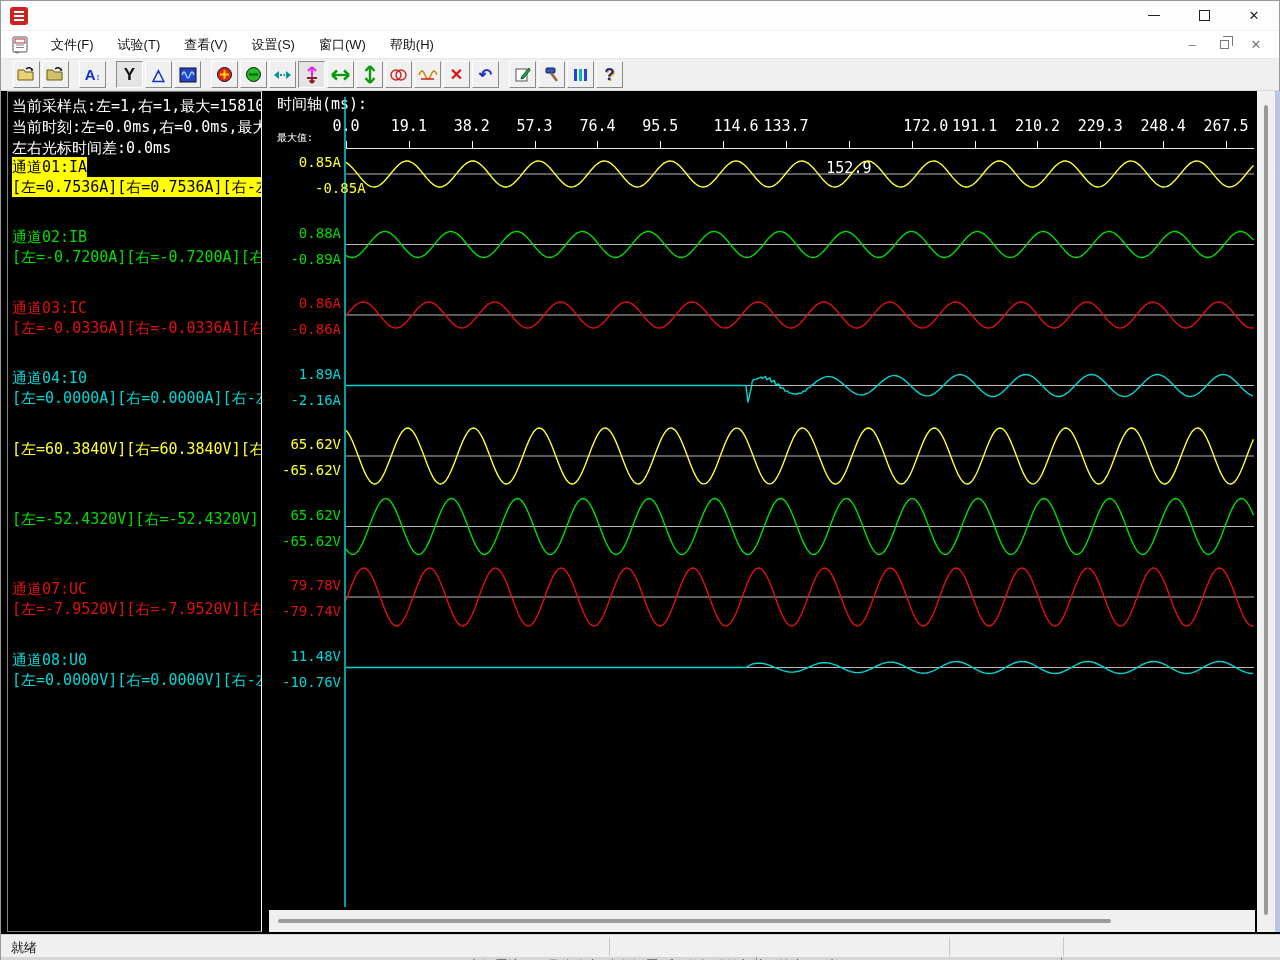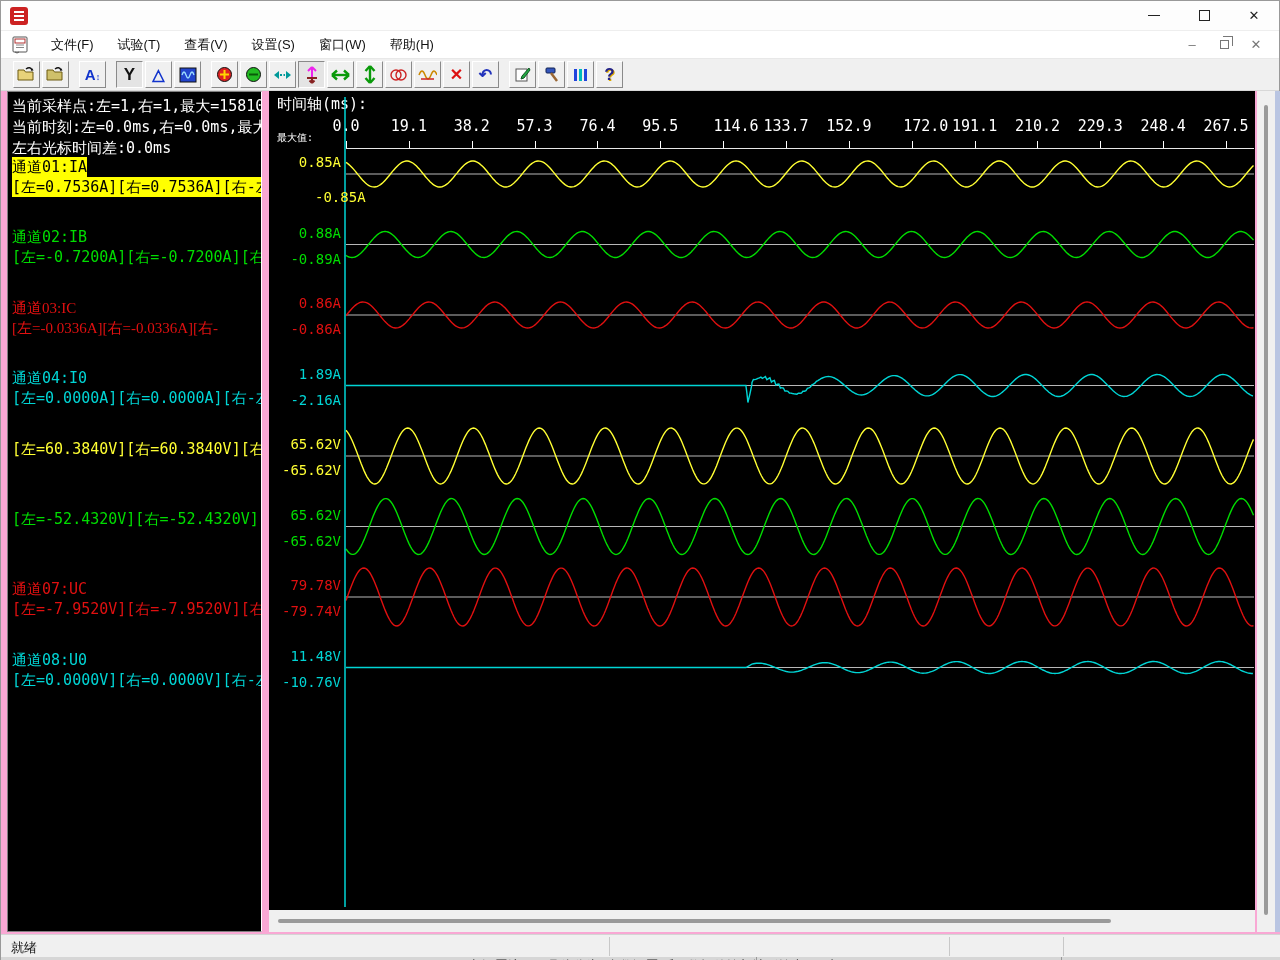--- a/index.html
+++ b/index.html
@@ -39,21 +39,21 @@
              display:flex; align-items:center; padding-left:12px; border-bottom:1px solid #d8d8d8; }
   .tb-group { display:flex; gap:2px; margin-right:10px; }
   .tb { width:27px; height:27px; background:#f0f0f0; border:1px solid;
         border-color:#ffffff #8a8a8a #8a8a8a #ffffff;
         display:flex; align-items:center; justify-content:center; cursor:default; padding:0; }
   .tb.pressed { border-color:#8a8a8a #ffffff #ffffff #8a8a8a; background:#e4e4e4; }
   .tb svg { display:block; }
   .tb .txticon { font-size:15px; font-weight:bold; line-height:1; }
 
   
-  #client { position:absolute; left:0; top:90px; width:1280px; height:843px; background:#f9a8d4; }
+  #client { position:absolute; left:0; top:90px; width:1280px; height:843px; background:#000000; }
 
   
   #left-panel { position:absolute; left:6px; top:0; width:255px; height:841px; background:#000;
                 border:1px solid #808080; border-right-color:#fff; overflow:hidden;
                 font-family:"DejaVu Sans Mono", monospace; }
   .info-line { position:absolute; left:4px; width:260px; white-space:nowrap; overflow:hidden;
                color:#fff; font-size:15px; line-height:20px; }
   .ch-block { position:absolute; left:4px; width:252px; overflow:hidden; white-space:nowrap; cursor:default; }
   .ch-title { display:inline-block; font-size:15px; line-height:20px; }
   .ch-values { font-size:15px; line-height:20px; white-space:nowrap; }
@@ -263,21 +263,21 @@
         <div class="info-line" style="top: 25px;">当前时刻:左=0.0ms,右=0.0ms,最大</div>
         <div class="info-line" style="top: 46px;">左右光标时间差:0.0ms</div>
         <div class="ch-block selected" style="top: 65px;">
           <div><span class="ch-title" style="color: rgb(255, 255, 51);">通道01:IA</span></div>
           <div class="ch-values" style="color: rgb(255, 255, 51);">[左=0.7536A][右=0.7536A][右-左</div>
         </div>
         <div class="ch-block" style="top: 135.4px;">
           <div><span class="ch-title" style="color: rgb(0, 221, 0);">通道02:IB</span></div>
           <div class="ch-values" style="color: rgb(0, 221, 0);">[左=-0.7200A][右=-0.7200A][右-</div>
         </div>
-        <div class="ch-block" style="top: 205.8px; font-family: Liberation Serif, serif;">
+        <div class="ch-block" style="top: 205.8px;">
           <div><span class="ch-title" style="color: rgb(224, 16, 16);">通道03:IC</span></div>
           <div class="ch-values" style="color: rgb(224, 16, 16);">[左=-0.0336A][右=-0.0336A][右-</div>
         </div>
         <div class="ch-block" style="top: 276.2px;">
           <div><span class="ch-title" style="color: rgb(0, 213, 213);">通道04:I0</span></div>
           <div class="ch-values" style="color: rgb(0, 213, 213);">[左=0.0000A][右=0.0000A][右-左</div>
         </div>
         <div class="ch-block" style="top: 346.6px;">
           <div class="ch-values" style="color: rgb(255, 255, 51);">[左=60.3840V][右=60.3840V][右-</div>
         </div>
@@ -307,21 +307,21 @@
           <div class="tick-label" style="left: 240.58px;">57.3</div>
           <div class="tick-mark" style="left: 265.58px;"></div>
           <div class="tick-label" style="left: 303.44px;">76.4</div>
           <div class="tick-mark" style="left: 328.44px;"></div>
           <div class="tick-label" style="left: 366.3px;">95.5</div>
           <div class="tick-mark" style="left: 391.3px;"></div>
           <div class="tick-label" style="left: 442px;">114.6</div>
           <div class="tick-mark" style="left: 454.16px;"></div>
           <div class="tick-label" style="left: 492.02px;">133.7</div>
           <div class="tick-mark" style="left: 517.02px;"></div>
-          <div class="tick-label" style="left: 554.88px;">152.9</div>
+          <div class="tick-label" style="left: 554.88px; margin-top: 42px;">152.9</div>
           <div class="tick-mark" style="left: 579.88px;"></div>
           <div class="tick-label" style="left: 617.74px; margin-left: 14px;">172.0</div>
           <div class="tick-mark" style="left: 642.74px;"></div>
           <div class="tick-label" style="left: 680.6px;">191.1</div>
           <div class="tick-mark" style="left: 705.6px;"></div>
           <div class="tick-label" style="left: 743.46px;">210.2</div>
           <div class="tick-mark" style="left: 768.46px;"></div>
           <div class="tick-label" style="left: 806.32px;">229.3</div>
           <div class="tick-mark" style="left: 831.32px;"></div>
           <div class="tick-label" style="left: 869.18px;">248.4</div>
@@ -344,21 +344,21 @@
           <line x1="77" y1="435.5" x2="985" y2="435.5" stroke="#b8b8b8" stroke-width="1"></line>
           <path d="M77.0 457.9L78.5 460.0L80.0 461.7L81.5 462.8L83.0 463.4L84.5 463.4L86.0 462.9L87.5 461.7L89.0 460.1L90.5 457.9L92.0 455.3L93.5 452.3L95.0 448.9L96.5 445.2L98.0 441.4L99.5 437.4L101.0 433.4L102.5 429.5L104.0 425.6L105.5 422.0L107.0 418.6L108.5 415.6L110.0 413.0L111.5 410.8L113.0 409.2L114.5 408.1L116.0 407.6L117.5 407.6L119.0 408.2L120.5 409.3L122.0 411.0L123.5 413.2L125.0 415.9L126.5 418.9L128.0 422.3L129.5 426.0L131.0 429.8L132.5 433.8L134.0 437.8L135.5 441.8L137.0 445.6L138.5 449.2L140.0 452.6L141.5 455.6L143.0 458.1L144.5 460.3L146.0 461.9L147.5 462.9L149.0 463.5L150.5 463.4L152.0 462.8L153.5 461.6L155.0 459.8L156.5 457.6L158.0 454.9L159.5 451.9L161.0 448.5L162.5 444.8L164.0 440.9L165.5 436.9L167.0 432.9L168.5 429.0L170.0 425.2L171.5 421.6L173.0 418.2L174.5 415.3L176.0 412.7L177.5 410.6L179.0 409.0L180.5 408.0L182.0 407.5L183.5 407.6L185.0 408.3L186.5 409.5L188.0 411.3L189.5 413.5L191.0 416.2L192.5 419.3L194.0 422.7L195.5 426.4L197.0 430.3L198.5 434.3L200.0 438.3L201.5 442.2L203.0 446.0L204.5 449.6L206.0 452.9L207.5 455.9L209.0 458.4L210.5 460.5L212.0 462.0L213.5 463.0L215.0 463.5L216.5 463.3L218.0 462.6L219.5 461.4L221.0 459.6L222.5 457.3L224.0 454.6L225.5 451.5L227.0 448.0L228.5 444.3L230.0 440.5L231.5 436.5L233.0 432.5L234.5 428.5L236.0 424.7L237.5 421.2L239.0 417.9L240.5 414.9L242.0 412.4L243.5 410.4L245.0 408.9L246.5 407.9L248.0 407.5L249.5 407.7L251.0 408.4L252.5 409.7L254.0 411.5L255.5 413.8L257.0 416.6L258.5 419.7L260.0 423.2L261.5 426.9L263.0 430.8L264.5 434.8L266.0 438.8L267.5 442.7L269.0 446.5L270.5 450.1L272.0 453.3L273.5 456.2L275.0 458.7L276.5 460.7L278.0 462.2L279.5 463.1L281.0 463.5L282.5 463.3L284.0 462.5L285.5 461.2L287.0 459.4L288.5 457.0L290.0 454.3L291.5 451.1L293.0 447.6L294.5 443.9L296.0 440.0L297.5 436.0L299.0 432.0L300.5 428.1L302.0 424.3L303.5 420.7L305.0 417.5L306.5 414.6L308.0 412.2L309.5 410.2L311.0 408.7L312.5 407.8L314.0 407.5L315.5 407.7L317.0 408.5L318.5 409.9L320.0 411.8L321.5 414.1L323.0 416.9L324.5 420.1L326.0 423.6L327.5 427.3L329.0 431.2L330.5 435.2L332.0 439.2L333.5 443.2L335.0 446.9L336.5 450.5L338.0 453.7L339.5 456.5L341.0 459.0L342.5 460.9L344.0 462.3L345.5 463.2L347.0 463.5L348.5 463.2L350.0 462.4L351.5 461.0L353.0 459.1L354.5 456.7L356.0 453.9L357.5 450.7L359.0 447.2L360.5 443.4L362.0 439.5L363.5 435.5L365.0 431.5L366.5 427.6L368.0 423.9L369.5 420.3L371.0 417.1L372.5 414.3L374.0 411.9L375.5 410.0L377.0 408.6L378.5 407.8L380.0 407.5L381.5 407.8L383.0 408.7L384.5 410.1L386.0 412.0L387.5 414.4L389.0 417.3L390.5 420.5L392.0 424.0L393.5 427.8L395.0 431.7L396.5 435.7L398.0 439.7L399.5 443.6L401.0 447.4L402.5 450.9L404.0 454.0L405.5 456.8L407.0 459.2L408.5 461.1L410.0 462.5L411.5 463.3L413.0 463.5L414.5 463.2L416.0 462.3L417.5 460.8L419.0 458.8L420.5 456.4L422.0 453.5L423.5 450.3L425.0 446.7L426.5 443.0L428.0 439.0L429.5 435.0L431.0 431.1L432.5 427.2L434.0 423.4L435.5 419.9L437.0 416.8L438.5 414.0L440.0 411.7L441.5 409.8L443.0 408.5L444.5 407.7L446.0 407.5L447.5 407.9L449.0 408.8L450.5 410.3L452.0 412.3L453.5 414.8L455.0 417.6L456.5 420.9L458.0 424.5L459.5 428.3L461.0 432.2L462.5 436.2L464.0 440.2L465.5 444.1L467.0 447.8L468.5 451.3L470.0 454.4L471.5 457.1L473.0 459.5L474.5 461.3L476.0 462.6L477.5 463.3L479.0 463.5L480.5 463.1L482.0 462.1L483.5 460.6L485.0 458.6L486.5 456.1L488.0 453.2L489.5 449.9L491.0 446.3L492.5 442.5L494.0 438.6L495.5 434.6L497.0 430.6L498.5 426.7L500.0 423.0L501.5 419.6L503.0 416.4L504.5 413.7L506.0 411.4L507.5 409.6L509.0 408.4L510.5 407.7L512.0 407.5L513.5 408.0L515.0 409.0L516.5 410.5L518.0 412.6L519.5 415.1L521.0 418.0L522.5 421.3L524.0 424.9L525.5 428.7L527.0 432.7L528.5 436.7L530.0 440.6L531.5 444.5L533.0 448.2L534.5 451.6L536.0 454.7L537.5 457.4L539.0 459.7L540.5 461.5L542.0 462.7L543.5 463.4L545.0 463.5L546.5 463.0L548.0 462.0L549.5 460.4L551.0 458.3L552.5 455.8L554.0 452.8L555.5 449.5L557.0 445.9L558.5 442.1L560.0 438.1L561.5 434.1L563.0 430.1L564.5 426.3L566.0 422.6L567.5 419.2L569.0 416.1L570.5 413.4L572.0 411.2L573.5 409.4L575.0 408.2L576.5 407.6L578.0 407.5L579.5 408.0L581.0 409.1L582.5 410.7L584.0 412.8L585.5 415.4L587.0 418.4L588.5 421.7L590.0 425.4L591.5 429.2L593.0 433.1L594.5 437.1L596.0 441.1L597.5 445.0L599.0 448.6L600.5 452.0L602.0 455.1L603.5 457.7L605.0 459.9L606.5 461.6L608.0 462.8L609.5 463.4L611.0 463.4L612.5 462.9L614.0 461.8L615.5 460.2L617.0 458.0L618.5 455.4L620.0 452.4L621.5 449.1L623.0 445.4L624.5 441.6L626.0 437.6L627.5 433.6L629.0 429.7L630.5 425.8L632.0 422.2L633.5 418.8L635.0 415.7L636.5 413.1L638.0 410.9L639.5 409.3L641.0 408.1L642.5 407.6L644.0 407.6L645.5 408.1L647.0 409.3L648.5 410.9L650.0 413.1L651.5 415.7L653.0 418.8L654.5 422.1L656.0 425.8L657.5 429.6L659.0 433.6L660.5 437.6L662.0 441.6L663.5 445.4L665.0 449.1L666.5 452.4L668.0 455.4L669.5 458.0L671.0 460.2L672.5 461.8L674.0 462.9L675.5 463.4L677.0 463.4L678.5 462.8L680.0 461.6L681.5 459.9L683.0 457.7L684.5 455.1L686.0 452.0L687.5 448.6L689.0 445.0L690.5 441.1L692.0 437.2L693.5 433.1L695.0 429.2L696.5 425.4L698.0 421.7L699.5 418.4L701.0 415.4L702.5 412.8L704.0 410.7L705.5 409.1L707.0 408.0L708.5 407.5L710.0 407.6L711.5 408.2L713.0 409.4L714.5 411.2L716.0 413.4L717.5 416.1L719.0 419.2L720.5 422.6L722.0 426.2L723.5 430.1L725.0 434.1L726.5 438.1L728.0 442.0L729.5 445.9L731.0 449.5L732.5 452.8L734.0 455.8L735.5 458.3L737.0 460.4L738.5 462.0L740.0 463.0L741.5 463.5L743.0 463.4L744.5 462.7L746.0 461.5L747.5 459.7L749.0 457.5L750.5 454.7L752.0 451.6L753.5 448.2L755.0 444.5L756.5 440.7L758.0 436.7L759.5 432.7L761.0 428.7L762.5 424.9L764.0 421.3L765.5 418.0L767.0 415.1L768.5 412.6L770.0 410.5L771.5 409.0L773.0 408.0L774.5 407.5L776.0 407.7L777.5 408.4L779.0 409.6L780.5 411.4L782.0 413.7L783.5 416.4L785.0 419.5L786.5 423.0L788.0 426.7L789.5 430.6L791.0 434.6L792.5 438.6L794.0 442.5L795.5 446.3L797.0 449.9L798.5 453.2L800.0 456.1L801.5 458.6L803.0 460.6L804.5 462.1L806.0 463.1L807.5 463.5L809.0 463.3L810.5 462.6L812.0 461.3L813.5 459.5L815.0 457.2L816.5 454.4L818.0 451.3L819.5 447.8L821.0 444.1L822.5 440.2L824.0 436.2L825.5 432.2L827.0 428.3L828.5 424.5L830.0 420.9L831.5 417.7L833.0 414.8L834.5 412.3L836.0 410.3L837.5 408.8L839.0 407.9L840.5 407.5L842.0 407.7L843.5 408.5L845.0 409.8L846.5 411.7L848.0 414.0L849.5 416.8L851.0 419.9L852.5 423.4L854.0 427.1L855.5 431.0L857.0 435.0L858.5 439.0L860.0 443.0L861.5 446.7L863.0 450.3L864.5 453.5L866.0 456.4L867.5 458.8L869.0 460.8L870.5 462.3L872.0 463.2L873.5 463.5L875.0 463.3L876.5 462.5L878.0 461.1L879.5 459.2L881.0 456.9L882.5 454.0L884.0 450.9L885.5 447.4L887.0 443.6L888.5 439.7L890.0 435.7L891.5 431.7L893.0 427.8L894.5 424.0L896.0 420.5L897.5 417.3L899.0 414.4L900.5 412.0L902.0 410.1L903.5 408.7L905.0 407.8L906.5 407.5L908.0 407.8L909.5 408.6L911.0 410.0L912.5 411.9L914.0 414.3L915.5 417.1L917.0 420.3L918.5 423.9L920.0 427.6L921.5 431.5L923.0 435.5L924.5 439.5L926.0 443.4L927.5 447.2L929.0 450.7L930.5 453.9L932.0 456.7L933.5 459.1L935.0 461.0L936.5 462.4L938.0 463.2L939.5 463.5L941.0 463.2L942.5 462.3L944.0 460.9L945.5 459.0L947.0 456.5L948.5 453.7L950.0 450.5L951.5 446.9L953.0 443.2L954.5 439.2L956.0 435.2L957.5 431.3L959.0 427.4L960.5 423.6L962.0 420.1L963.5 416.9L965.0 414.1L966.5 411.8L968.0 409.9L969.5 408.5L971.0 407.7L972.5 407.5L974.0 407.8L975.5 408.7L977.0 410.2L978.5 412.2L980.0 414.6L981.5 417.5L983.0 420.7L984.5 424.3" fill="none" stroke="#00dd00" stroke-width="1.4"></path>
           <line x1="77" y1="506" x2="985" y2="506" stroke="#b8b8b8" stroke-width="1"></line>
           <path d="M77.0 509.5L78.5 505.4L80.0 501.3L81.5 497.2L83.0 493.4L84.5 489.8L86.0 486.5L87.5 483.6L89.0 481.2L90.5 479.3L92.0 478.0L93.5 477.2L95.0 477.0L96.5 477.4L98.0 478.4L99.5 479.9L101.0 482.0L102.5 484.6L104.0 487.6L105.5 491.0L107.0 494.7L108.5 498.6L110.0 502.7L111.5 506.9L113.0 511.0L114.5 515.0L116.0 518.9L117.5 522.4L119.0 525.7L120.5 528.5L122.0 530.9L123.5 532.8L125.0 534.1L126.5 534.8L128.0 535.0L129.5 534.5L131.0 533.5L132.5 531.9L134.0 529.8L135.5 527.2L137.0 524.2L138.5 520.8L140.0 517.1L141.5 513.1L143.0 509.0L144.5 504.9L146.0 500.8L147.5 496.8L149.0 492.9L150.5 489.4L152.0 486.1L153.5 483.3L155.0 481.0L156.5 479.1L158.0 477.9L159.5 477.1L161.0 477.0L162.5 477.5L164.0 478.6L165.5 480.2L167.0 482.3L168.5 484.9L170.0 488.0L171.5 491.4L173.0 495.2L174.5 499.1L176.0 503.2L177.5 507.3L179.0 511.5L180.5 515.5L182.0 519.3L183.5 522.8L185.0 526.0L186.5 528.8L188.0 531.1L189.5 532.9L191.0 534.2L192.5 534.9L194.0 535.0L195.5 534.5L197.0 533.4L198.5 531.7L200.0 529.5L201.5 526.9L203.0 523.8L204.5 520.4L206.0 516.6L207.5 512.7L209.0 508.6L210.5 504.4L212.0 500.3L213.5 496.3L215.0 492.5L216.5 489.0L218.0 485.8L219.5 483.0L221.0 480.7L222.5 479.0L224.0 477.7L225.5 477.1L227.0 477.1L228.5 477.6L230.0 478.7L231.5 480.4L233.0 482.6L234.5 485.3L236.0 488.4L237.5 491.9L239.0 495.6L240.5 499.6L242.0 503.7L243.5 507.8L245.0 512.0L246.5 515.9L248.0 519.7L249.5 523.2L251.0 526.4L252.5 529.1L254.0 531.4L255.5 533.1L257.0 534.3L258.5 534.9L260.0 534.9L261.5 534.4L263.0 533.2L264.5 531.5L266.0 529.3L267.5 526.5L269.0 523.4L270.5 519.9L272.0 516.1L273.5 512.2L275.0 508.1L276.5 503.9L278.0 499.8L279.5 495.8L281.0 492.1L282.5 488.6L284.0 485.4L285.5 482.7L287.0 480.5L288.5 478.8L290.0 477.6L291.5 477.1L293.0 477.1L294.5 477.7L296.0 478.9L297.5 480.6L299.0 482.9L300.5 485.6L302.0 488.8L303.5 492.3L305.0 496.1L306.5 500.1L308.0 504.2L309.5 508.3L311.0 512.4L312.5 516.4L314.0 520.2L315.5 523.6L317.0 526.7L318.5 529.4L320.0 531.6L321.5 533.3L323.0 534.4L324.5 535.0L326.0 534.9L327.5 534.3L329.0 533.0L330.5 531.2L332.0 529.0L333.5 526.2L335.0 523.0L336.5 519.5L338.0 515.7L339.5 511.7L341.0 507.6L342.5 503.4L344.0 499.3L345.5 495.4L347.0 491.6L348.5 488.2L350.0 485.1L351.5 482.4L353.0 480.3L354.5 478.6L356.0 477.5L357.5 477.0L359.0 477.1L360.5 477.8L362.0 479.1L363.5 480.9L365.0 483.2L366.5 486.0L368.0 489.2L369.5 492.7L371.0 496.5L372.5 500.6L374.0 504.7L375.5 508.8L377.0 512.9L378.5 516.9L380.0 520.6L381.5 524.0L383.0 527.1L384.5 529.7L386.0 531.8L387.5 533.5L389.0 534.5L390.5 535.0L392.0 534.9L393.5 534.1L395.0 532.8L396.5 531.0L398.0 528.7L399.5 525.8L401.0 522.6L402.5 519.1L404.0 515.2L405.5 511.2L407.0 507.1L408.5 502.9L410.0 498.8L411.5 494.9L413.0 491.2L414.5 487.8L416.0 484.8L417.5 482.2L419.0 480.0L420.5 478.5L422.0 477.4L423.5 477.0L425.0 477.2L426.5 477.9L428.0 479.3L429.5 481.1L431.0 483.5L432.5 486.3L434.0 489.6L435.5 493.2L437.0 497.0L438.5 501.0L440.0 505.2L441.5 509.3L443.0 513.4L444.5 517.3L446.0 521.0L447.5 524.4L449.0 527.4L450.5 530.0L452.0 532.1L453.5 533.6L455.0 534.6L456.5 535.0L458.0 534.8L459.5 534.0L461.0 532.7L462.5 530.7L464.0 528.3L465.5 525.5L467.0 522.2L468.5 518.6L470.0 514.8L471.5 510.7L473.0 506.6L474.5 502.4L476.0 498.4L477.5 494.5L479.0 490.8L480.5 487.4L482.0 484.4L483.5 481.9L485.0 479.8L486.5 478.3L488.0 477.4L489.5 477.0L491.0 477.2L492.5 478.1L494.0 479.4L495.5 481.4L497.0 483.8L498.5 486.7L500.0 490.0L501.5 493.6L503.0 497.5L504.5 501.5L506.0 505.7L507.5 509.8L509.0 513.9L510.5 517.8L512.0 521.4L513.5 524.8L515.0 527.7L516.5 530.3L518.0 532.3L519.5 533.8L521.0 534.7L522.5 535.0L524.0 534.7L525.5 533.9L527.0 532.5L528.5 530.5L530.0 528.0L531.5 525.1L533.0 521.8L534.5 518.2L536.0 514.3L537.5 510.2L539.0 506.1L540.5 502.0L542.0 497.9L543.5 494.0L545.0 490.4L546.5 487.0L548.0 484.1L549.5 481.6L551.0 479.6L552.5 478.2L554.0 477.3L555.5 477.0L557.0 477.3L558.5 478.2L560.0 479.6L561.5 481.6L563.0 484.1L564.5 487.1L566.0 490.4L567.5 494.1L569.0 498.0L570.5 502.0L572.0 506.2L573.5 510.3L575.0 514.3L576.5 518.2L578.0 521.8L579.5 525.1L581.0 528.1L582.5 530.5L584.0 532.5L585.5 533.9L587.0 534.7L588.5 535.0L590.0 534.7L591.5 533.7L593.0 532.2L594.5 530.2L596.0 527.7L597.5 524.7L599.0 521.4L600.5 517.7L602.0 513.8L603.5 509.7L605.0 505.6L606.5 501.5L608.0 497.4L609.5 493.6L611.0 489.9L612.5 486.7L614.0 483.8L615.5 481.3L617.0 479.4L618.5 478.0L620.0 477.2L621.5 477.0L623.0 477.4L624.5 478.3L626.0 479.9L627.5 481.9L629.0 484.5L630.5 487.5L632.0 490.8L633.5 494.5L635.0 498.4L636.5 502.5L638.0 506.6L639.5 510.8L641.0 514.8L642.5 518.7L644.0 522.3L645.5 525.5L647.0 528.4L648.5 530.8L650.0 532.7L651.5 534.0L653.0 534.8L654.5 535.0L656.0 534.6L657.5 533.6L659.0 532.0L660.5 529.9L662.0 527.4L663.5 524.4L665.0 521.0L666.5 517.3L668.0 513.3L669.5 509.3L671.0 505.1L672.5 501.0L674.0 497.0L675.5 493.1L677.0 489.5L678.5 486.3L680.0 483.5L681.5 481.1L683.0 479.2L684.5 477.9L686.0 477.2L687.5 477.0L689.0 477.5L690.5 478.5L692.0 480.1L693.5 482.2L695.0 484.8L696.5 487.8L698.0 491.3L699.5 495.0L701.0 498.9L702.5 503.0L704.0 507.1L705.5 511.3L707.0 515.3L708.5 519.1L710.0 522.7L711.5 525.9L713.0 528.7L714.5 531.0L716.0 532.9L717.5 534.1L719.0 534.9L720.5 535.0L722.0 534.5L723.5 533.4L725.0 531.8L726.5 529.7L728.0 527.0L729.5 524.0L731.0 520.5L732.5 516.8L734.0 512.9L735.5 508.8L737.0 504.6L738.5 500.5L740.0 496.5L741.5 492.7L743.0 489.1L744.5 485.9L746.0 483.2L747.5 480.8L749.0 479.0L750.5 477.8L752.0 477.1L753.5 477.0L755.0 477.6L756.5 478.6L758.0 480.3L759.5 482.5L761.0 485.1L762.5 488.2L764.0 491.7L765.5 495.4L767.0 499.4L768.5 503.5L770.0 507.6L771.5 511.7L773.0 515.7L774.5 519.5L776.0 523.1L777.5 526.2L779.0 529.0L780.5 531.3L782.0 533.0L783.5 534.3L785.0 534.9L786.5 534.9L788.0 534.4L789.5 533.3L791.0 531.6L792.5 529.4L794.0 526.7L795.5 523.6L797.0 520.1L798.5 516.3L800.0 512.4L801.5 508.3L803.0 504.1L804.5 500.0L806.0 496.0L807.5 492.2L809.0 488.7L810.5 485.6L812.0 482.9L813.5 480.6L815.0 478.9L816.5 477.7L818.0 477.1L819.5 477.1L821.0 477.7L822.5 478.8L824.0 480.5L825.5 482.8L827.0 485.5L828.5 488.6L830.0 492.1L831.5 495.9L833.0 499.9L834.5 504.0L836.0 508.1L837.5 512.2L839.0 516.2L840.5 520.0L842.0 523.5L843.5 526.6L845.0 529.3L846.5 531.5L848.0 533.2L849.5 534.4L851.0 534.9L852.5 534.9L854.0 534.3L855.5 533.1L857.0 531.4L858.5 529.1L860.0 526.3L861.5 523.2L863.0 519.7L864.5 515.9L866.0 511.9L867.5 507.8L869.0 503.6L870.5 499.5L872.0 495.6L873.5 491.8L875.0 488.3L876.5 485.2L878.0 482.6L879.5 480.4L881.0 478.7L882.5 477.6L884.0 477.0L885.5 477.1L887.0 477.8L888.5 479.0L890.0 480.8L891.5 483.1L893.0 485.8L894.5 489.0L896.0 492.5L897.5 496.3L899.0 500.3L900.5 504.5L902.0 508.6L903.5 512.7L905.0 516.7L906.5 520.4L908.0 523.8L909.5 526.9L911.0 529.6L912.5 531.7L914.0 533.4L915.5 534.5L917.0 535.0L918.5 534.9L920.0 534.2L921.5 532.9L923.0 531.1L924.5 528.8L926.0 526.0L927.5 522.8L929.0 519.2L930.5 515.4L932.0 511.4L933.5 507.3L935.0 503.1L936.5 499.1L938.0 495.1L939.5 491.4L941.0 488.0L942.5 484.9L944.0 482.3L945.5 480.1L947.0 478.5L948.5 477.5L950.0 477.0L951.5 477.2L953.0 477.9L954.5 479.2L956.0 481.0L957.5 483.4L959.0 486.2L960.5 489.4L962.0 493.0L963.5 496.8L965.0 500.8L966.5 505.0L968.0 509.1L969.5 513.2L971.0 517.1L972.5 520.8L974.0 524.2L975.5 527.3L977.0 529.9L978.5 532.0L980.0 533.5L981.5 534.6L983.0 535.0L984.5 534.8" fill="none" stroke="#e01010" stroke-width="1.4"></path>
           <line x1="77" y1="576.5" x2="985" y2="576.5" stroke="#b8b8b8" stroke-width="1"></line>
           <path d="M77 576.5 L476.9 576.5 L482.9 573.1 L484.4 572.8 L485.9 572.5 L487.4 572.3 L488.9 572.2 L490.4 572.2 L491.9 572.3 L493.4 572.4 L494.9 572.7 L496.4 573.0 L497.9 573.4 L499.4 573.9 L500.9 574.4 L502.4 575.0 L503.9 575.6 L505.4 576.2 L506.9 576.8 L508.4 577.4 L509.9 578.1 L511.4 578.7 L512.9 579.2 L514.4 579.7 L515.9 580.1 L517.4 580.5 L518.9 580.8 L520.4 581.0 L521.9 581.1 L523.4 581.1 L524.9 581.0 L526.4 580.8 L527.9 580.5 L529.4 580.2 L530.9 579.8 L532.4 579.3 L533.9 578.7 L535.4 578.1 L536.9 577.5 L538.4 576.8 L539.9 576.1 L541.4 575.5 L542.9 574.8 L544.4 574.2 L545.9 573.6 L547.4 573.1 L548.9 572.6 L550.4 572.3 L551.9 572.0 L553.4 571.8 L554.9 571.7 L556.4 571.7 L557.9 571.8 L559.4 571.9 L560.9 572.2 L562.4 572.6 L563.9 573.1 L565.4 573.6 L566.9 574.2 L568.4 574.8 L569.9 575.5 L571.4 576.2 L572.9 576.9 L574.4 577.6 L575.9 578.3 L577.4 579.0 L578.9 579.6 L580.4 580.1 L581.9 580.6 L583.4 581.0 L584.9 581.3 L586.4 581.5 L587.9 581.6 L589.4 581.6 L590.9 581.5 L592.4 581.3 L593.9 581.0 L595.4 580.6 L596.9 580.1 L598.4 579.5 L599.9 578.9 L601.4 578.2 L602.9 577.5 L604.4 576.7 L605.9 576.0 L607.4 575.2 L608.9 574.5 L610.4 573.8 L611.9 573.2 L613.4 572.6 L614.9 572.1 L616.4 571.7 L617.9 571.4 L619.4 571.2 L620.9 571.1 L622.4 571.1 L623.9 571.2 L625.4 571.5 L626.9 571.8 L628.4 572.2 L629.9 572.8 L631.4 573.4 L632.9 574.0 L634.4 574.7 L635.9 575.5 L637.4 576.3 L638.9 577.1 L640.4 577.9 L641.9 578.6 L643.4 579.3 L644.9 580.0 L646.4 580.6 L647.9 581.1 L649.4 581.5 L650.9 581.9 L652.4 582.1 L653.9 582.2 L655.4 582.1 L656.9 582.0 L658.4 581.8 L659.9 581.4 L661.4 580.9 L662.9 580.4 L664.4 579.8 L665.9 579.1 L667.4 578.3 L668.9 577.5 L670.4 576.7 L671.9 575.8 L673.4 575.0 L674.9 574.2 L676.4 573.5 L677.9 572.8 L679.4 572.2 L680.9 571.6 L682.4 571.2 L683.9 570.9 L685.4 570.7 L686.9 570.6 L688.4 570.6 L689.9 570.7 L691.4 571.0 L692.9 571.4 L694.4 571.9 L695.9 572.5 L697.4 573.1 L698.9 573.9 L700.4 574.7 L701.9 575.5 L703.4 576.4 L704.9 577.2 L706.4 578.1 L707.9 578.9 L709.4 579.6 L710.9 580.3 L712.4 581.0 L713.9 581.5 L715.4 581.9 L716.9 582.2 L718.4 582.4 L719.9 582.5 L721.4 582.5 L722.9 582.3 L724.4 582.0 L725.9 581.6 L727.4 581.1 L728.9 580.5 L730.4 579.8 L731.9 579.1 L733.4 578.3 L734.9 577.4 L736.4 576.6 L737.9 575.7 L739.4 574.9 L740.9 574.1 L742.4 573.3 L743.9 572.6 L745.4 572.0 L746.9 571.5 L748.4 571.1 L749.9 570.8 L751.4 570.6 L752.9 570.5 L754.4 570.6 L755.9 570.7 L757.4 571.0 L758.9 571.4 L760.4 571.9 L761.9 572.5 L763.4 573.2 L764.9 574.0 L766.4 574.8 L767.9 575.6 L769.4 576.5 L770.9 577.3 L772.4 578.2 L773.9 579.0 L775.4 579.7 L776.9 580.4 L778.4 581.0 L779.9 581.5 L781.4 582.0 L782.9 582.3 L784.4 582.4 L785.9 582.5 L787.4 582.4 L788.9 582.3 L790.4 582.0 L791.9 581.5 L793.4 581.0 L794.9 580.4 L796.4 579.7 L797.9 579.0 L799.4 578.2 L800.9 577.3 L802.4 576.5 L803.9 575.6 L805.4 574.8 L806.9 574.0 L808.4 573.2 L809.9 572.5 L811.4 571.9 L812.9 571.4 L814.4 571.0 L815.9 570.7 L817.4 570.6 L818.9 570.5 L820.4 570.6 L821.9 570.8 L823.4 571.1 L824.9 571.5 L826.4 572.0 L827.9 572.6 L829.4 573.3 L830.9 574.1 L832.4 574.9 L833.9 575.7 L835.4 576.6 L836.9 577.4 L838.4 578.3 L839.9 579.1 L841.4 579.8 L842.9 580.5 L844.4 581.1 L845.9 581.6 L847.4 582.0 L848.9 582.3 L850.4 582.5 L851.9 582.5 L853.4 582.4 L854.9 582.2 L856.4 581.9 L857.9 581.5 L859.4 581.0 L860.9 580.3 L862.4 579.6 L863.9 578.9 L865.4 578.1 L866.9 577.2 L868.4 576.4 L869.9 575.5 L871.4 574.7 L872.9 573.9 L874.4 573.1 L875.9 572.5 L877.4 571.9 L878.9 571.4 L880.4 571.0 L881.9 570.7 L883.4 570.5 L884.9 570.5 L886.4 570.6 L887.9 570.8 L889.4 571.1 L890.9 571.5 L892.4 572.1 L893.9 572.7 L895.4 573.4 L896.9 574.2 L898.4 575.0 L899.9 575.8 L901.4 576.7 L902.9 577.5 L904.4 578.4 L905.9 579.2 L907.4 579.9 L908.9 580.6 L910.4 581.2 L911.9 581.7 L913.4 582.0 L914.9 582.3 L916.4 582.5 L917.9 582.5 L919.4 582.4 L920.9 582.2 L922.4 581.9 L923.9 581.4 L925.4 580.9 L926.9 580.3 L928.4 579.6 L929.9 578.8 L931.4 578.0 L932.9 577.1 L934.4 576.3 L935.9 575.4 L937.4 574.6 L938.9 573.8 L940.4 573.1 L941.9 572.4 L943.4 571.8 L944.9 571.3 L946.4 570.9 L947.9 570.7 L949.4 570.5 L950.9 570.5 L952.4 570.6 L953.9 570.8 L955.4 571.2 L956.9 571.6 L958.4 572.1 L959.9 572.8 L961.4 573.5 L962.9 574.3 L964.4 575.1 L965.9 575.9 L967.4 576.8 L968.9 577.6 L970.4 578.5 L971.9 579.3 L973.4 580.0 L974.9 580.6 L976.4 581.2 L977.9 581.7 L979.4 582.1 L980.9 582.3 L982.4 582.5 L983.9 582.5" fill="none" stroke="#00d5d5" stroke-width="1.4"></path>
           <line x1="76" y1="6" x2="76" y2="816" stroke="#00e5e5" stroke-width="1.4"></line>
         </svg>
       <div id="max-labels">
           <div class="max-label" style="top: 63px; color: rgb(255, 255, 51);">0.85A</div>
-          <div class="max-label" style="top: 98px; color: rgb(255, 255, 51); padding-left: 46px;">-0.85A</div>
+          <div class="max-label" style="top: 89px; color: rgb(255, 255, 51); padding-left: 46px;">-0.85A</div>
           <div class="max-label" style="top: 133.5px; color: rgb(0, 221, 0);">0.88A</div>
           <div class="max-label" style="top: 159.5px; color: rgb(0, 221, 0);">-0.89A</div>
           <div class="max-label" style="top: 204px; color: rgb(224, 16, 16);">0.86A</div>
           <div class="max-label" style="top: 230px; color: rgb(224, 16, 16);">-0.86A</div>
           <div class="max-label" style="top: 274.5px; color: rgb(0, 213, 213);">1.89A</div>
           <div class="max-label" style="top: 300.5px; color: rgb(0, 213, 213);">-2.16A</div>
           <div class="max-label" style="top: 345px; color: rgb(255, 255, 51);">65.62V</div>
           <div class="max-label" style="top: 371px; color: rgb(255, 255, 51);">-65.62V</div>
           <div class="max-label" style="top: 415.5px; color: rgb(0, 221, 0);">65.62V</div>
           <div class="max-label" style="top: 441.5px; color: rgb(0, 221, 0);">-65.62V</div>

